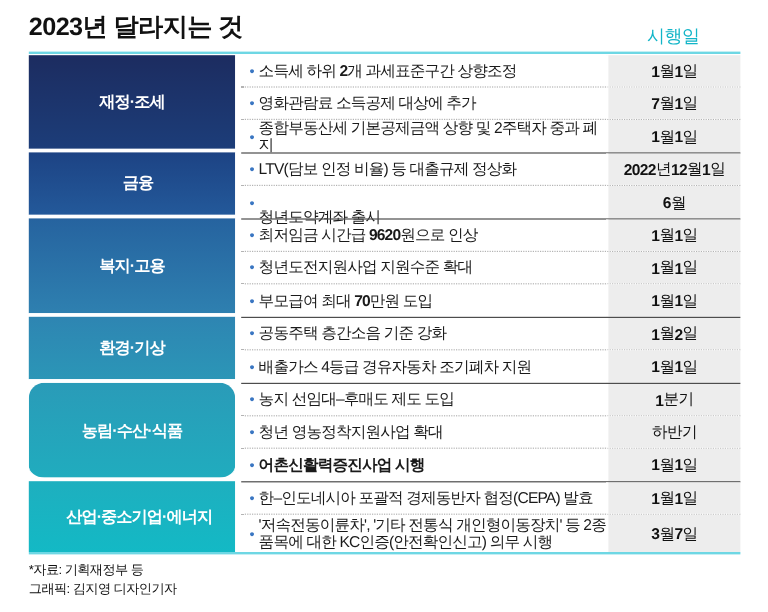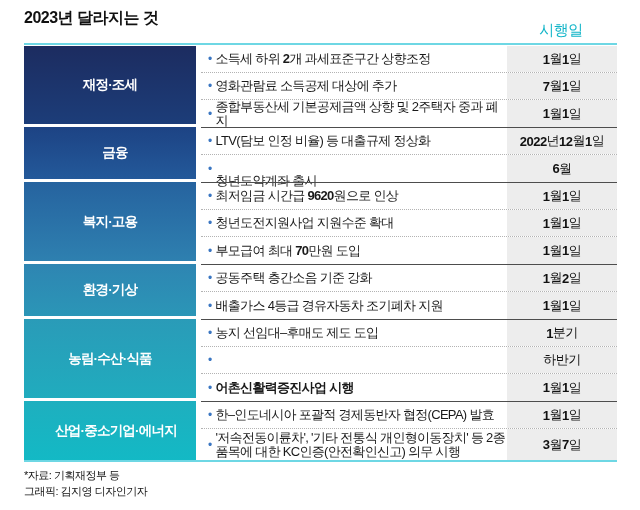--- a/index.html
+++ b/index.html
@@ -1,19 +1,19 @@
 <!DOCTYPE html>
 <html><head>
 <meta charset="utf-8">
 <style>
   html,body{margin:0;padding:0;}
   body{background:#fff;font-family:"Liberation Sans","DejaVu Sans",sans-serif;}
   .canvas{position:relative;width:640px;height:510px;background:#fff;overflow:hidden;}
 
-  .page-title{position:absolute;left:24px;top:8px;font-size:16px;font-weight:700;color:#111;letter-spacing:-0.5px;}
+  .page-title{position:absolute;left:24px;top:8px;font-size:21px;font-weight:700;color:#111;letter-spacing:-0.5px;}
   .date-header{position:absolute;left:505px;top:21px;width:112px;text-align:center;font-size:15px;font-weight:400;color:#12b5c8;letter-spacing:-0.5px;}
   .top-line{position:absolute;left:24px;top:43px;width:593px;height:2px;background:#6ed7e4;}
   .bottom-line{position:absolute;left:24px;width:593px;height:2px;background:#6ed7e4;}
 
   .table{position:absolute;left:24px;top:46px;width:593px;}
   .section{display:flex;align-items:stretch;}
   .cat{width:172px;box-sizing:border-box;display:flex;align-items:center;justify-content:center;
        color:#fff;font-weight:700;font-size:13.5px;letter-spacing:-0.8px;text-align:center;}
   .section:not(:last-child) .cat{border-bottom:3px solid #fff;}
   .gap{width:5px;background:#fff;}
@@ -176,36 +176,37 @@
             <div class="date">
               <span class="num">1</span>
               <span>월</span>
               <span class="num">1</span>
               <span>일</span>
             </div>
           </div>
         </div>
       </div>
       <div class="section">
-        <div class="cat" style="background: linear-gradient(rgb(42, 155, 184), rgb(32, 172, 190));">농림·수산·식품</div>
+        <div class="cat" style="background: linear-gradient(rgb(42, 155, 184), rgb(32, 172, 190)); border-radius: 13px;">농림·수산·식품</div>
         <div class="gap"></div>
         <div class="rowswrap">
           <div class="row" style="height: 27px;">
             <div class="item">
               <div class="bullet">•</div>
               <div class="" style="display: inline;"><span>농지 선임대–후매도 제도 도입</span></div>
             </div>
             <div class="date">
               <span class="num">1</span>
               <span>분기</span>
             </div>
           </div>
           <div class="row" style="height: 27px;">
             <div class="item">
               <div class="bullet">•</div>
+              <div class="" style="display: inline;"><span>청년 영농정착지원사업 확대</span></div>
             </div>
             <div class="date">
               <span>하반기</span>
             </div>
           </div>
           <div class="row" style="height: 27px;">
             <div class="item">
               <div class="bullet">•</div>
               <div class="" style="display: inline; font-weight: bold;"><span>어촌신활력증진사업 시행</span></div>
             </div>

